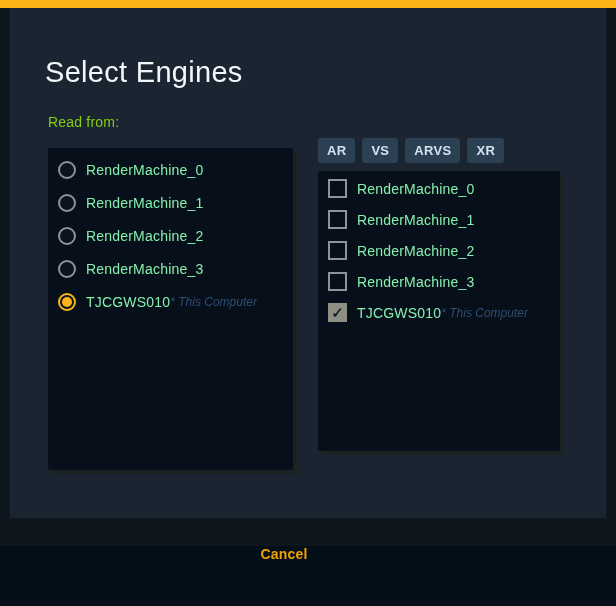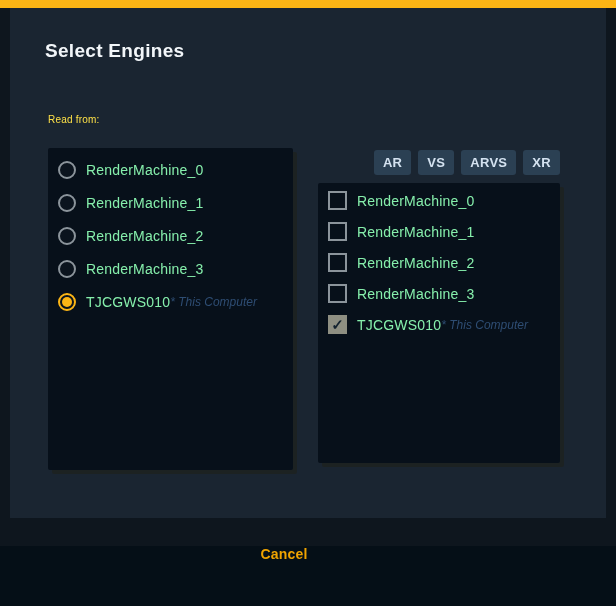--- a/index.html
+++ b/index.html
@@ -12,41 +12,41 @@
   }
   .topbar {
     position: absolute; left: 0; top: 0; width: 616px; height: 8px;
     background: #fcb515;
   }
   .dialog {
     position: absolute; left: 10px; top: 8px; width: 596px; height: 510px;
     background: #1a2531;
   }
   .dialog-title {
-    position: absolute; left: 35px; top: 32px;
-    font-size: 19px; font-weight: 700; letter-spacing: 0.3px;
+    position: absolute; left: 35px; top: 48px;
+    font-size: 29px; font-weight: 400; letter-spacing: 0.3px;
     color: #f2f6f9;
   }
   .col { position: absolute; top: 106px; }
   .col-left  { left: 38px;  width: 245px; }
   .col-right { left: 308px; width: 242px; }
   .col-label {
-    height: 20px; font-size: 10px; color: #fde047; letter-spacing: 0.2px;
+    height: 20px; font-size: 14px; color: #84cc16; letter-spacing: 0.2px;
   }
   .panel {
     background: #07101a;
     border-radius: 2px;
     box-shadow: 4px 4px 0 rgba(35, 28, 8, 0.35);
     overflow: hidden;
   }
   .panel-left  { margin-top: 14px; height: 322px; padding: 5px 0 0 0; }
   .panel-right { margin-top: 8px;  height: 280px; padding: 2px 0 0 0; }
   .tag-row {
-    margin-top: 35px; height: 26px;
-    display: flex; align-items: center; gap: 7px; justify-content: flex-end;
+    margin-top: 23px; height: 26px;
+    display: flex; align-items: center; gap: 7px;
   }
   .tag {
     height: 25px; line-height: 25px; padding: 0 9px;
     background: #2b4053; border-radius: 3px; border: none;
     color: #d4e2f0; font-size: 13px; font-weight: 600;
     font-family: "Liberation Sans", sans-serif;
     letter-spacing: 0.3px; cursor: pointer;
   }
   .opt-row {
     display: flex; align-items: center;

